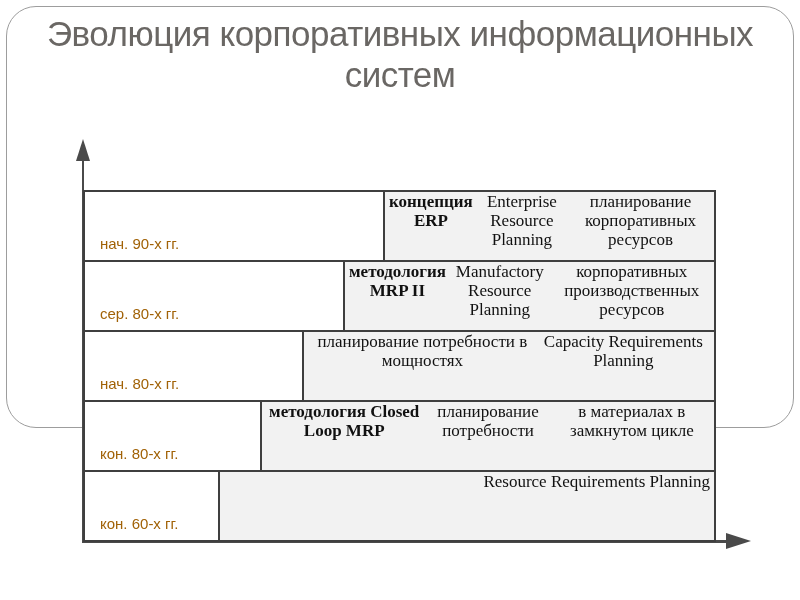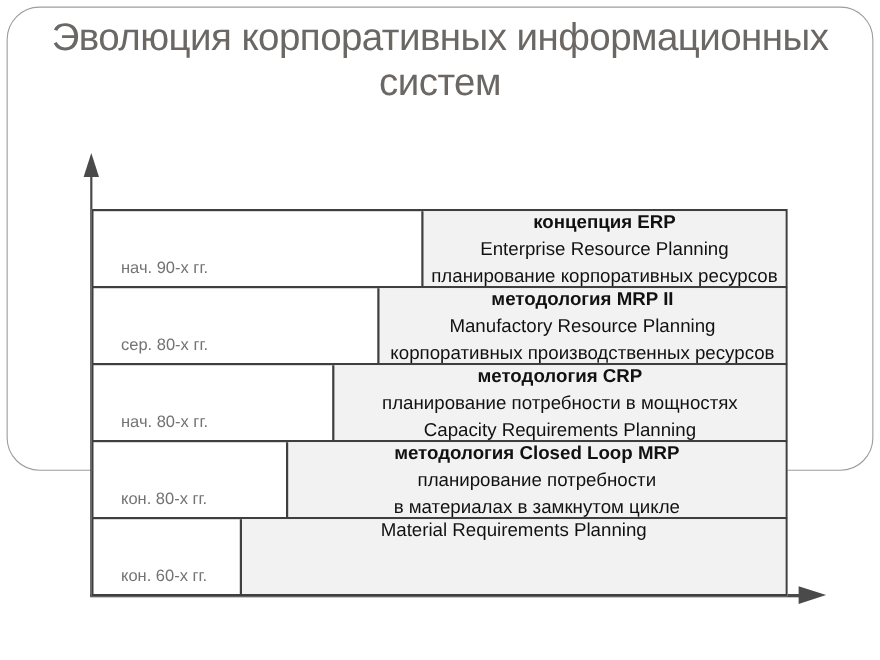--- a/index.html
+++ b/index.html
@@ -45,33 +45,33 @@
   .row {
     position: relative;
     height: 72px;
     box-sizing: border-box;
     background: #ffffff;
     border: 2px solid #3f3f3f;
   }
   .row + .row { margin-top: -2px; }
 
   .era {
-    position: absolute; left: 25px; bottom: 8px;
-    font-size: 15px; color: #737373; white-space: nowrap;
+    position: absolute; left: 15px; bottom: 8px;
+    font-size: 15px; color: #a16207; white-space: nowrap;
   }
 
   .mbox {
     position: absolute; top: 0; bottom: 0; right: 0;
     background: #f2f2f2;
     border-left: 2px solid #3f3f3f;
-    display: flex; flex-direction: column; justify-content: space-between;
+    display: flex; flex-direction: row; justify-content: flex-end;
     text-align: center;
     color: #111;
     font-size: 17px; line-height: 19px;
-    padding: 0 4px; box-sizing: border-box;
+    padding: 0 4px; box-sizing: border-box; font-family: Liberation Serif, serif;
   }
   .mbox-0 { left: 298px; }
   .mbox-1 { left: 258px; }
   .mbox-2 { left: 217px; }
   .mbox-3 { left: 175px; }
   .mbox-4 { left: 133px; }
   .mhead { font-weight: 700; }
 </style>
 </head>
 <body>
@@ -103,37 +103,36 @@
         <div class="mbox mbox-1">
           <div class="mhead">методология MRP II</div>
           <div class="mline">Manufactory Resource Planning</div>
           <div class="mline">корпоративных производственных ресурсов</div>
         </div>
       </div>
 
       <div class="row">
         <span class="era">нач. 80-х гг.</span>
         <div class="mbox mbox-2">
-          <div class="mhead">методология CRP</div>
           <div class="mline">планирование потребности в мощностях</div>
           <div class="mline">Capacity Requirements Planning</div>
         </div>
       </div>
 
       <div class="row">
         <span class="era">кон. 80-х гг.</span>
         <div class="mbox mbox-3">
           <div class="mhead">методология Closed Loop MRP</div>
           <div class="mline">планирование потребности</div>
           <div class="mline">в материалах в замкнутом цикле</div>
         </div>
       </div>
 
       <div class="row">
         <span class="era">кон. 60-х гг.</span>
         <div class="mbox mbox-4">
-          <div class="mline">Material Requirements Planning</div>
+          <div class="mline">Resource Requirements Planning</div>
         </div>
       </div>
 
     </div>
   </div>
 </div>
 
 </body></html>

